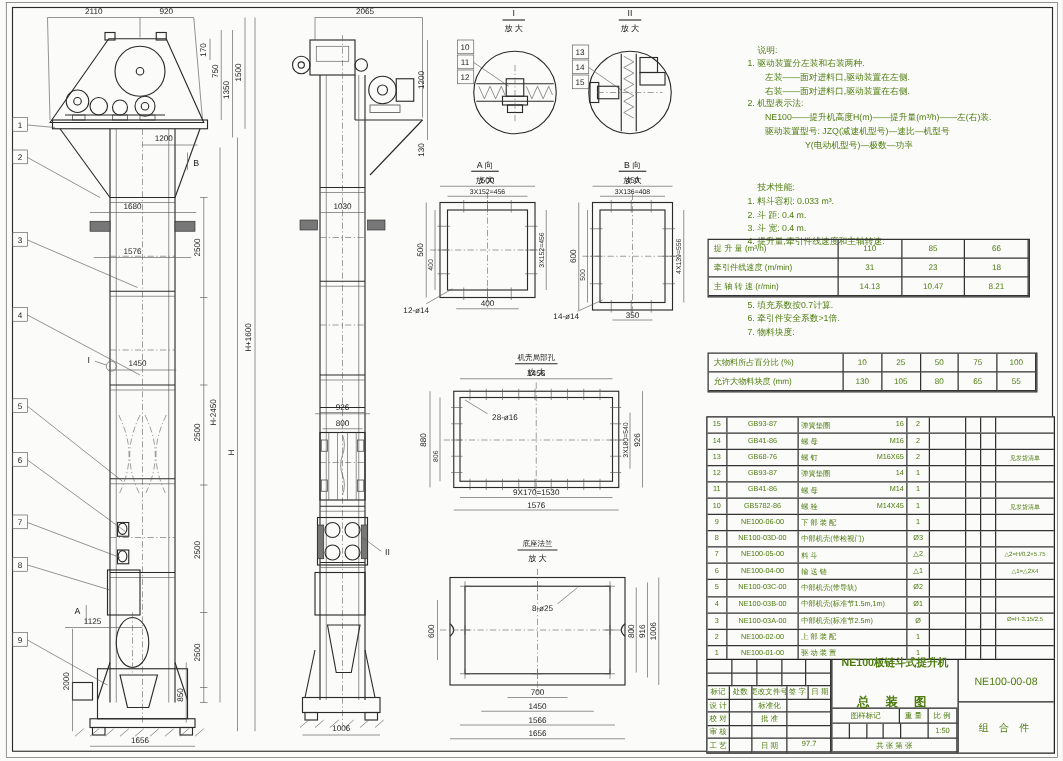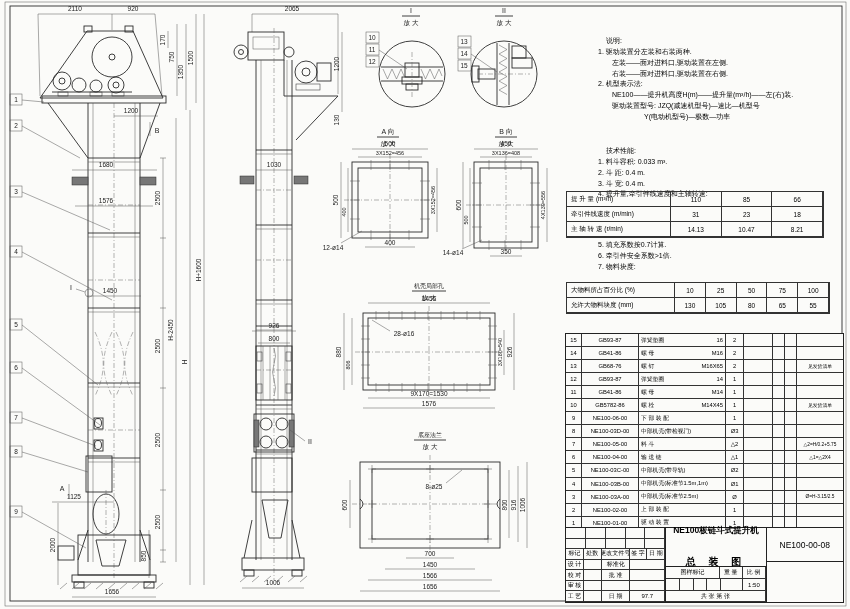--- a/index.html
+++ b/index.html
@@ -1,17 +1,17 @@
 <!DOCTYPE html>
 <html><head>
 <meta charset="utf-8">
 <style>
   html,body{margin:0;padding:0;background:#e8e8e6;}
   #sheet{position:relative;width:850px;height:609px;background:#fbfbf9;overflow:hidden;
-         font-family:"Liberation Sans","DejaVu Sans",sans-serif;color:#000000;}
+         font-family:"Liberation Sans","DejaVu Sans",sans-serif;color:#4d7c0f;}
   svg{position:absolute;left:0;top:0;}
   svg .ln{stroke:#2a2a2a;stroke-width:.9;fill:none;}
   svg .tn{stroke:#555;stroke-width:.5;fill:none;}
   svg .dsh{stroke:#666;stroke-width:.5;fill:none;stroke-dasharray:5 2 1 2;}
   svg .hz{stroke:#444;stroke-width:.6;fill:none;}
   svg .fl{fill:#777;stroke:#2a2a2a;stroke-width:.5;}
   svg text{fill:#1c1c1c;font-size:6.5px;text-anchor:middle;}
   svg text.sm{font-size:5.5px;}
   svg text.bl{font-size:6.5px;}
   svg text.tt{font-size:7px;}
@@ -777,16 +777,17 @@
           <div class="cell" style="flex:.6"></div>
       <div class="cell" style="flex:1"></div>
       <div class="cell" style="flex:1">1:50</div>
     </div>
     <div class="r" style="display:flex;flex:1;">
       <div class="cell" style="flex:1">共    张    第    张</div>
     </div>
   </div>
   <div class="tb-right">
     <div class="dwgno">NE100-00-08</div>
+    <div class="pclass">组 合 件</div>
   </div>
 </div>
 
 </div>
 
 </body></html>

